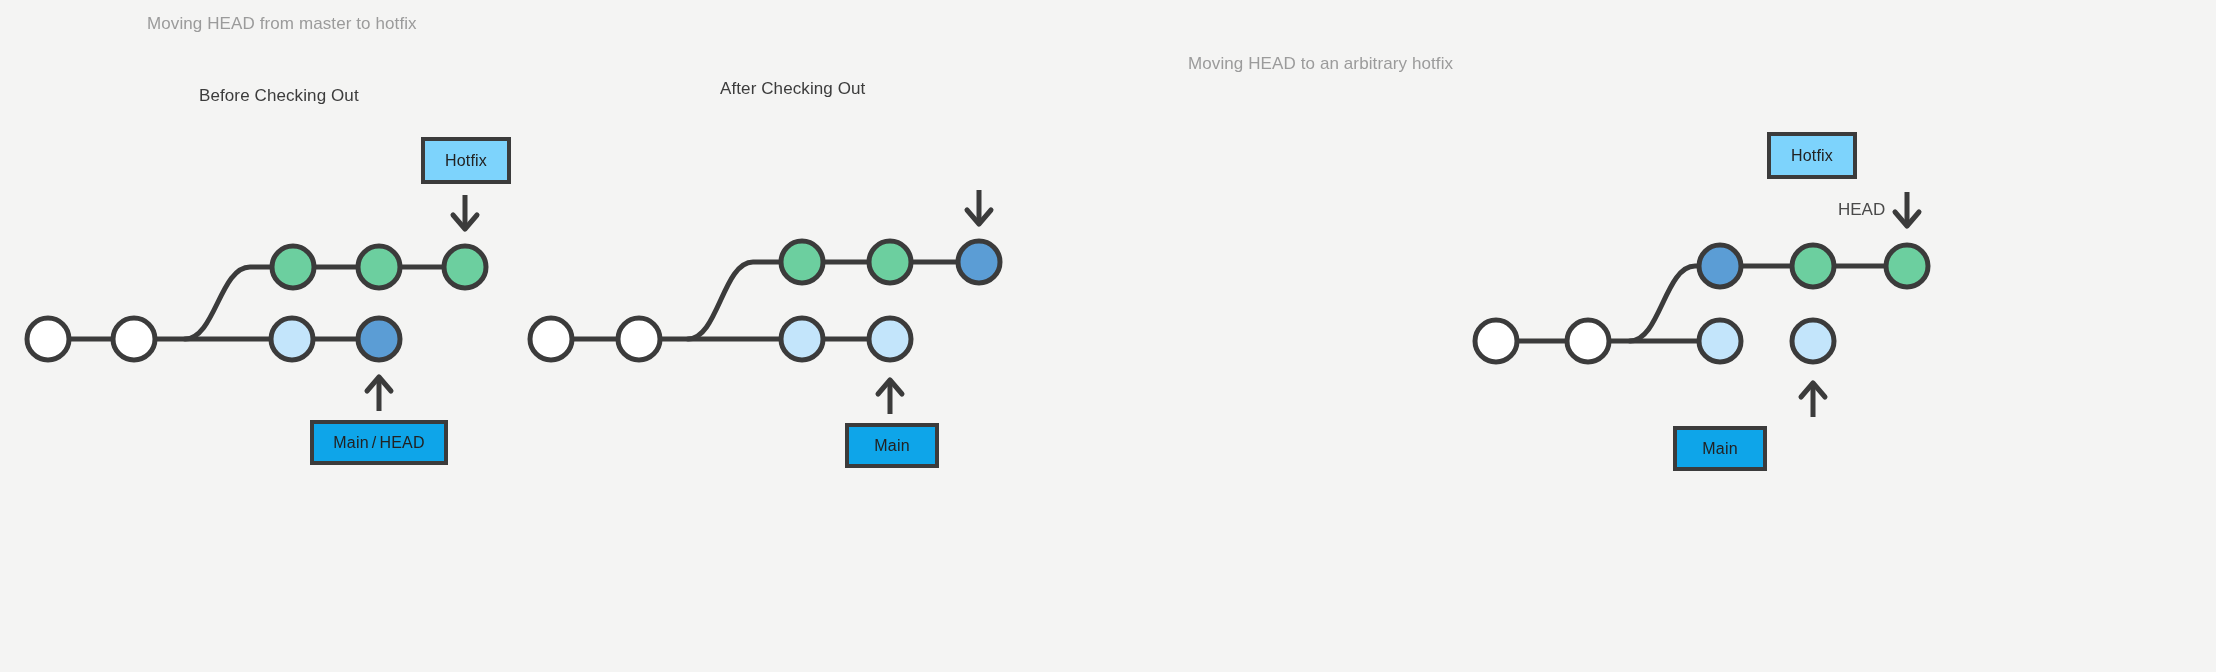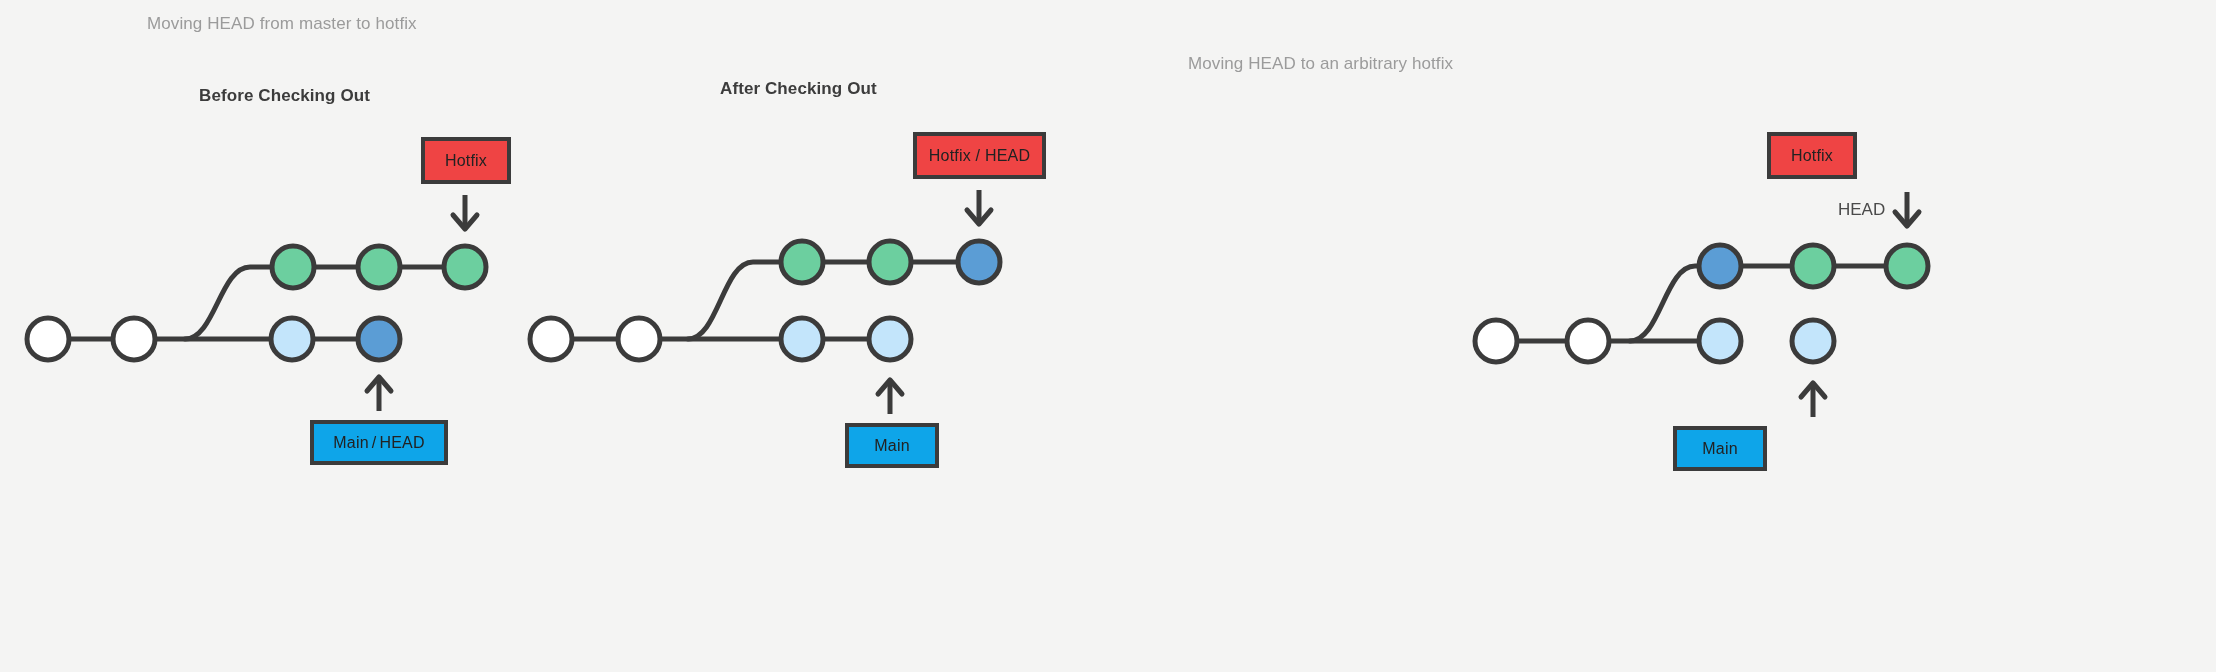--- a/index.html
+++ b/index.html
@@ -20,21 +20,21 @@
     position:absolute;
     font-size:17px;
     color:#9b9b9b;
     white-space:nowrap;
     letter-spacing:.1px;
   }
   .panel-title{
     position:absolute;
     font-size:17px;
     color:#3c3c3c;
-    font-weight:700;
+    font-weight:400;
     white-space:nowrap;
     letter-spacing:.1px;
   }
   .head-note{
     position:absolute;
     font-size:17px;
     color:#4a4a4a;
     white-space:nowrap;
   }
 
@@ -43,21 +43,21 @@
     border:4px solid #3b3b3b;
     box-sizing:border-box;
     display:flex;
     align-items:center;
     justify-content:center;
     font-size:16px;
     color:#222;
     white-space:nowrap;
     letter-spacing:.2px;
   }
-  .tagbox.green{background:#ef4444;}
+  .tagbox.green{background:#7dd3fc;}
   .tagbox.blue{background:#0ea5e9;}
 
   svg{position:absolute;left:0;top:0;overflow:visible;}
   .lbl-main-head .sp{display:inline-block;padding:0 3px;}
 </style>
 </head>
 <body>
 
 <div class="stage">
 
@@ -105,23 +105,20 @@
         <path d="M 379 399 L 379 367" stroke="#3b3b3b" stroke-width="5" fill="none"></path>
         <path d="M 367 379 L 379 365 L 391 379" stroke="#3b3b3b" stroke-width="5" fill="none" stroke-linecap="round" stroke-linejoin="round"></path>
       </g>
     </svg>
   </div>
 
   <div class="panel" id="panel-2">
 
     <div class="panel-title" style="left:-20px;top:67px;">After Checking Out</div>
 
-    <div class="tagbox green" style="left:173px;top:120px;width:133px;height:47px;">
-      <span>Hotfix / HEAD</span>
-    </div>
 
     <div class="tagbox blue" style="left:105px;top:411px;width:94px;height:45px;">
       <span>Main</span>
     </div>
 
     <svg width="740" height="672">
       <path d="M -189 327 L 150 327" stroke="#3b3b3b" stroke-width="5" fill="none"></path>
       <path d="M -52 327 C -22 327 -17 250 13 250 L 62 250" stroke="#3b3b3b" stroke-width="5" fill="none" stroke-linecap="round"></path>
       <path d="M 62 250 L 239 250" stroke="#3b3b3b" stroke-width="5" fill="none"></path>
 

